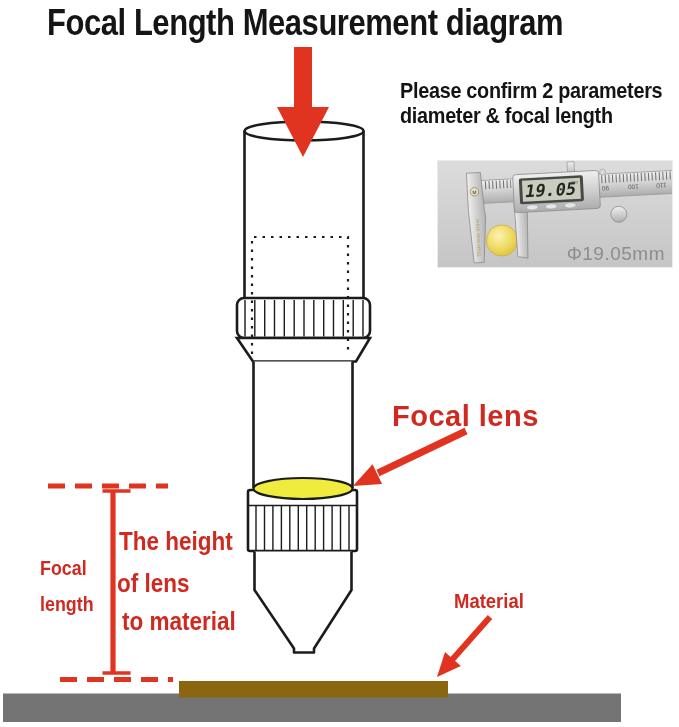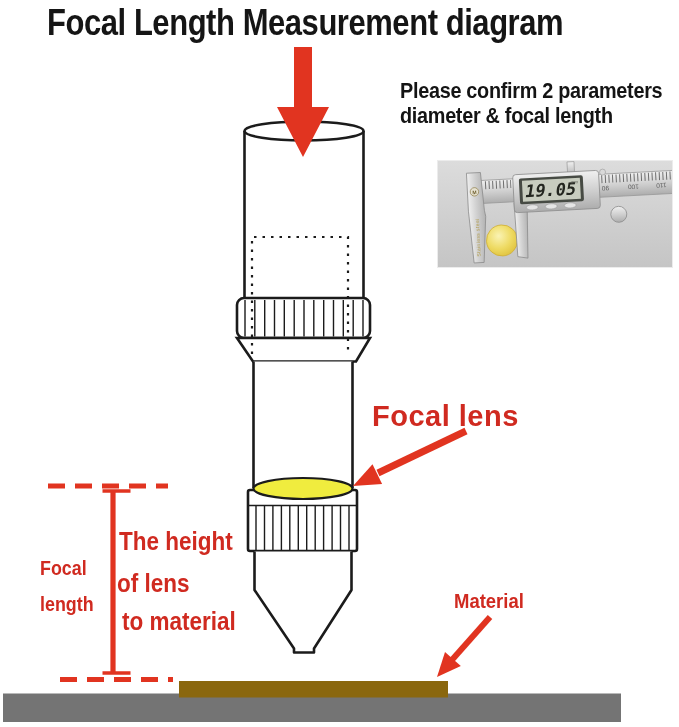--- a/index.html
+++ b/index.html
@@ -4,21 +4,21 @@
 <style>
   html,body{margin:0;padding:0;background:#fff;}
   .canvas{position:relative;width:679px;height:727px;background:#ffffff;overflow:hidden;
           font-family:"Liberation Sans",sans-serif;}
   .abs{position:absolute;}
   .title{left:47px;top:2px;font-size:36px;font-weight:700;color:#151515;
          transform:scaleX(.86);transform-origin:0 0;white-space:nowrap;letter-spacing:-.5px;}
   .note{left:400px;top:78px;font-size:22px;font-weight:700;color:#141414;line-height:25px;
         transform:scaleX(.9);transform-origin:0 0;white-space:nowrap;letter-spacing:-.3px;}
   .red-label{color:#d02a20;font-weight:700;white-space:nowrap;}
-  .focal-lens-label{left:372px;top:400px;font-size:29px;letter-spacing:.5px;}
+  .focal-lens-label{left:392px;top:400px;font-size:29px;letter-spacing:.5px;}
   .focal-word{left:40px;top:556px;font-size:21px;transform:scaleX(.85);transform-origin:0 0;}
   .length-word{left:40px;top:592px;font-size:21px;transform:scaleX(.85);transform-origin:0 0;}
   .h1{left:119px;top:527px;font-size:25px;transform:scaleX(.9);transform-origin:0 0;}
   .h2{left:117px;top:569px;font-size:25px;transform:scaleX(.9);transform-origin:0 0;}
   .h3{left:122px;top:607px;font-size:25px;transform:scaleX(.9);transform-origin:0 0;}
   .material-label{left:454px;top:589px;font-size:21px;transform:scaleX(.88);transform-origin:0 0;}
   .diagram-svg{position:absolute;left:0;top:0;}
   .photo{left:437px;top:160px;width:236px;height:108px;background:linear-gradient(#dcdcdc,#c5c5c5);
          border:1px solid #ececec;box-sizing:border-box;overflow:hidden;}
   .dia-label{position:absolute;right:7px;bottom:2px;font-size:19px;color:#8d8d8d;
@@ -126,20 +126,21 @@
         <circle cx="166" cy="14" r="3" fill="#d9d9d9" stroke="#999" stroke-width=".6"></circle>
         <rect x="82" y="16" width="64" height="26" rx="2" fill="#474b44"></rect>
         <rect x="85" y="18.5" width="58" height="21" fill="#c8cdbf"></rect>
         <text transform="translate(112 35) skewX(-12)" class="lcd-font" font-size="17" fill="#23261f" text-anchor="middle">19.05</text>
         <text x="141" y="24" font-size="4.5" fill="#5a5d55" text-anchor="end">mm</text>
         <ellipse cx="94" cy="45.5" rx="6" ry="2.6" fill="#e5e5e5" stroke="#9b9b9b" stroke-width=".6"></ellipse>
         <ellipse cx="113" cy="45.5" rx="6" ry="2.6" fill="#e5e5e5" stroke="#9b9b9b" stroke-width=".6"></ellipse>
         <ellipse cx="132" cy="45.5" rx="6" ry="2.6" fill="#e5e5e5" stroke="#9b9b9b" stroke-width=".6"></ellipse>
       </g>
     </svg>
+    <div class="dia-label">Φ19.05mm</div>
   </div>
 
   <div class="abs title">Focal Length Measurement diagram</div>
 
   <div class="abs note">
     <div>Please confirm 2 parameters</div>
     <div>diameter &amp; focal length</div>
   </div>
 
   <div class="abs red-label focal-lens-label">Focal lens</div>

